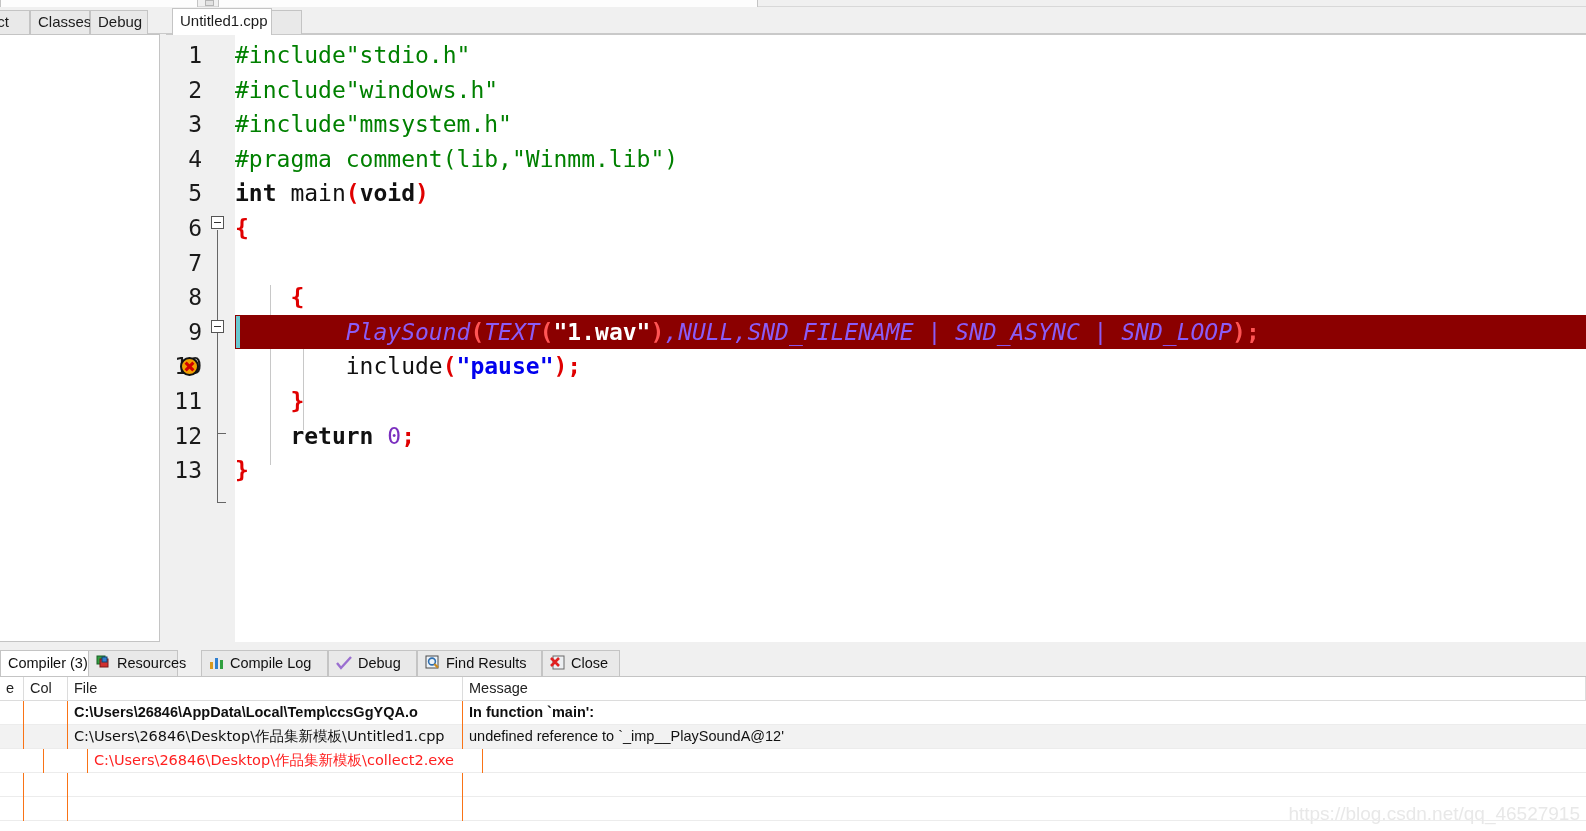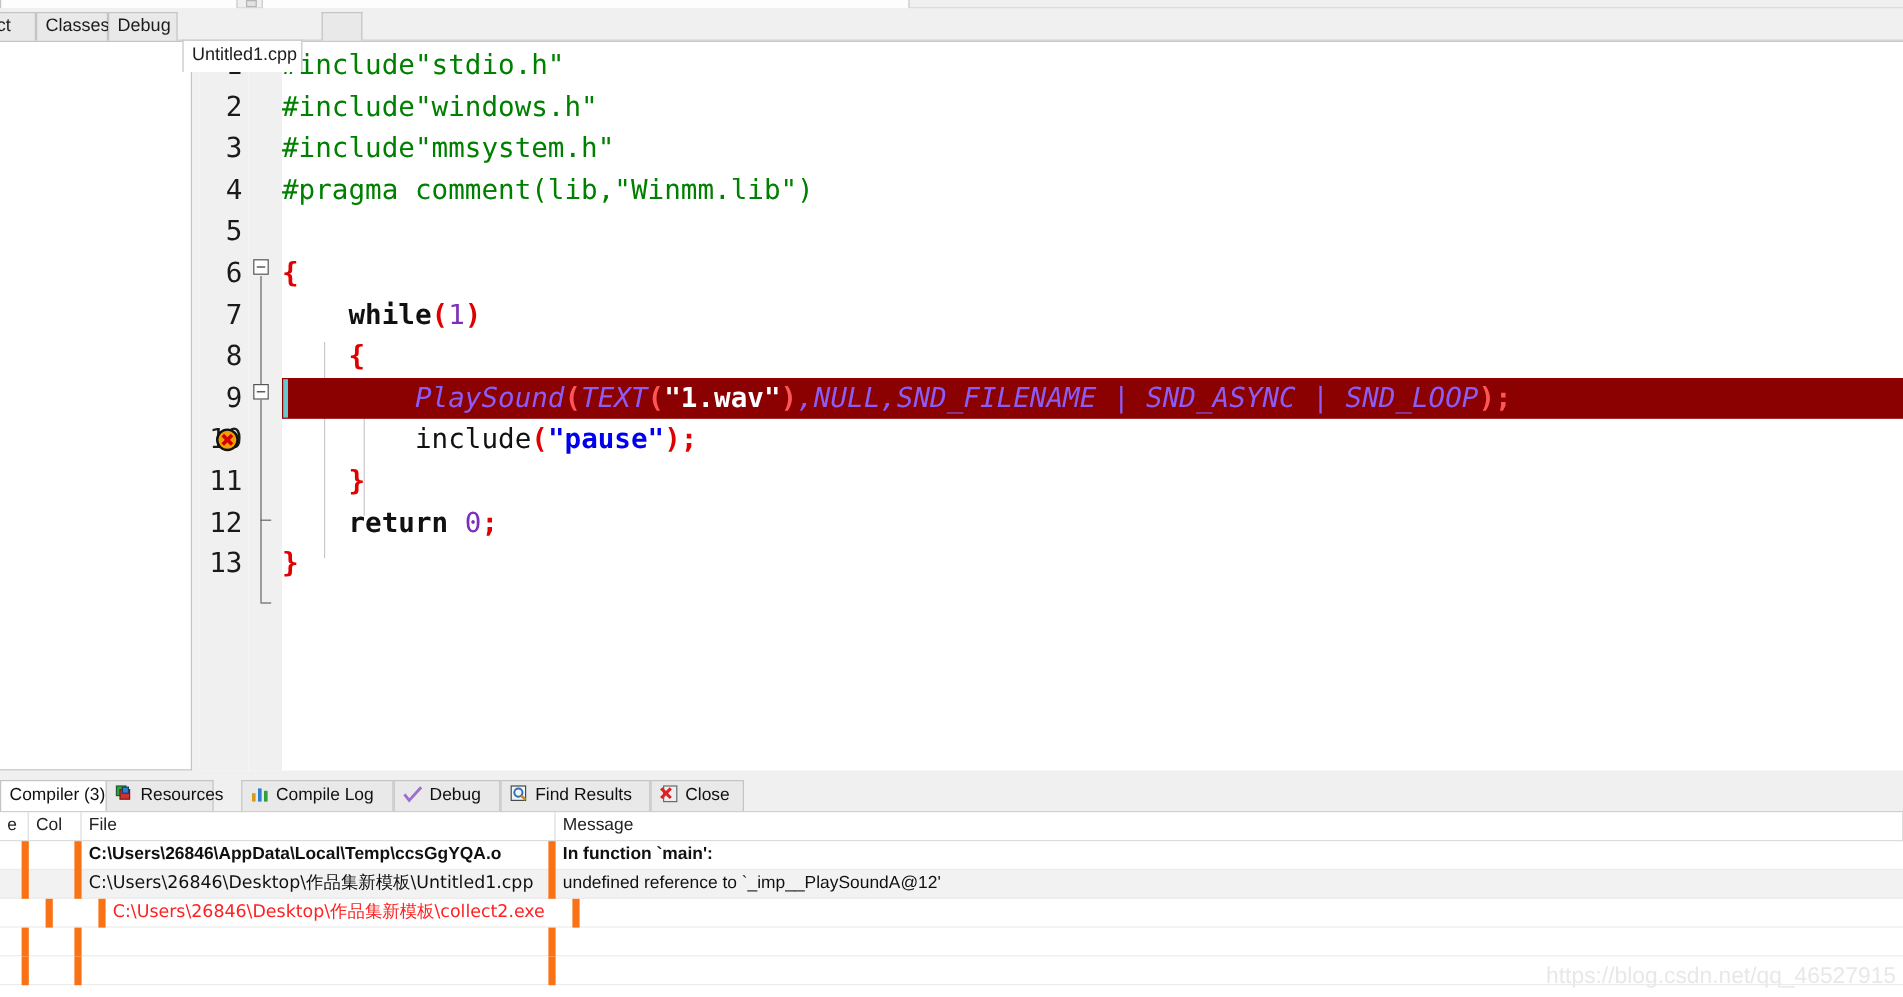--- a/index.html
+++ b/index.html
@@ -171,21 +171,21 @@
     border-right: 1px solid #dcdcdc; white-space: nowrap;
   }
   .grow {
     position: absolute; left: 0; width: 1586px; height: 24px;
     border-bottom: 1px solid #ececec;
   }
   .grow.alt { background: #f2f2f2; }
   .gcell {
     position: absolute; top: 0; height: 24px; line-height: 23px;
     font-size: 14.5px; padding-left: 6px; white-space: nowrap;
-    border-right: 6px solid #f97316;
+    border-right: 1px solid #f97316;
     overflow: hidden;
   }
   .gcell.nb { border-right: none; }
   .sev-bold { font-weight: bold; color: #101010; }
   .sev-norm { color: #101010; }
   .sev-err  { color: #ff2020; margin-left: 20px; }
   .cjk { font-family: "DejaVu Sans", sans-serif; }
 
   .watermark {
     position: absolute; right: 6px; bottom: 6px;
@@ -206,21 +206,21 @@
 
   <div class="tabstrip">
     <div class="underline"></div>
 
     <div class="vtab clip-left" style="left:-14px;width:44px;">ect</div>
 
     <div class="vtab" style="left:30px;width:60px;">Classes</div>
 
     <div class="vtab" style="left:90px;width:58px;">Debug</div>
 
-    <div class="vtab active" style="left:152px;width:100px;margin-top:25px;">Untitled1.cpp</div>
+    <div class="vtab active" style="left:172px;width:100px;">Untitled1.cpp</div>
 
     <div class="tab-stub" style="left:268px;"></div>
   </div>
 
   <div class="leftpanel"></div>
 
   <div class="editor">
     <div class="gutter"></div>
     <div class="gutter-edge"></div>
     <div class="foldcol"></div>
@@ -231,23 +231,23 @@
     <div class="foldtick" style="left:51px; top:398px; width:9px;"></div>
     <div class="foldtick" style="left:51px; top:467px; width:9px;"></div>
     <div class="indentguide" style="left:104px; top:250px; height:180px;"></div>
     <div class="indentguide" style="left:137px; top:285px; height:110px;"></div>
 
     <div class="code-lines" id="code-lines">
         <div class="line" style="position: absolute; left: 0px; top: 3px; width: 1420px;"><div class="lnum">1</div><div class="ltext"><span class="c-pre">#include"stdio.h"</span></div></div>
         <div class="line" style="position: absolute; left: 0px; top: 37.6px; width: 1420px;"><div class="lnum">2</div><div class="ltext"><span class="c-pre">#include"windows.h"</span></div></div>
         <div class="line" style="position: absolute; left: 0px; top: 72.2px; width: 1420px;"><div class="lnum">3</div><div class="ltext"><span class="c-pre">#include"mmsystem.h"</span></div></div>
         <div class="line" style="position: absolute; left: 0px; top: 106.8px; width: 1420px;"><div class="lnum">4</div><div class="ltext"><span class="c-pre">#pragma comment(lib,"Winmm.lib")</span></div></div>
-        <div class="line" style="position: absolute; left: 0px; top: 141.4px; width: 1420px;"><div class="lnum">5</div></div>
+        <div class="line" style="position: absolute; left: 0px; top: 141.4px; width: 1420px;"><div class="lnum">5</div><div class="ltext"><span class="c-kw">int </span><span class="c-plain">main</span><span class="c-punct">(</span><span class="c-kw">void</span><span class="c-punct">)</span></div></div>
         <div class="line" style="position: absolute; left: 0px; top: 176px; width: 1420px;"><div class="lnum">6</div><div class="ltext"><span class="c-punct">{</span></div></div>
-        <div class="line" style="position: absolute; left: 0px; top: 210.6px; width: 1420px;"><div class="lnum">7</div><div class="ltext"><span class="c-kw">    while</span><span class="c-punct">(</span><span class="c-num">1</span><span class="c-punct">)</span></div></div>
+        <div class="line" style="position: absolute; left: 0px; top: 210.6px; width: 1420px;"><div class="lnum">7</div></div>
         <div class="line" style="position: absolute; left: 0px; top: 245.2px; width: 1420px;"><div class="lnum">8</div><div class="ltext"><span class="c-punct">    {</span></div></div>
         <div class="line hl" style="position: absolute; left: 0px; top: 279.8px; width: 1420px; background: transparent;"><div class="hl-band"></div><div class="caret"></div><div class="lnum">9</div><div class="ltext"><span class="c-plainw">        PlaySound</span><span class="c-punctw">(</span><span class="c-plainw">TEXT</span><span class="c-punctw">(</span><span class="c-strw">"1.wav"</span><span class="c-punctw">)</span><span class="c-plainw">,NULL,SND_FILENAME | SND_ASYNC | SND_LOOP</span><span class="c-punctw">);</span></div></div>
         <div class="line" style="position: absolute; left: 0px; top: 314.4px; width: 1420px;"><div class="lnum">10</div><div class="ltext"><span class="c-plain">        include</span><span class="c-punct">(</span><span class="c-str">"pause"</span><span class="c-punct">);</span></div></div>
         <div class="line" style="position: absolute; left: 0px; top: 349px; width: 1420px;"><div class="lnum">11</div><div class="ltext"><span class="c-punct">    }</span></div></div>
         <div class="line" style="position: absolute; left: 0px; top: 383.6px; width: 1420px;"><div class="lnum">12</div><div class="ltext"><span class="c-kw">    return </span><span class="c-num">0</span><span class="c-punct">;</span></div></div>
         <div class="line" style="position: absolute; left: 0px; top: 418.2px; width: 1420px;"><div class="lnum">13</div><div class="ltext"><span class="c-punct">}</span></div></div>
       </div>
 
     <div class="err-badge" style="left:14px; top:322px;"></div>
   </div>

